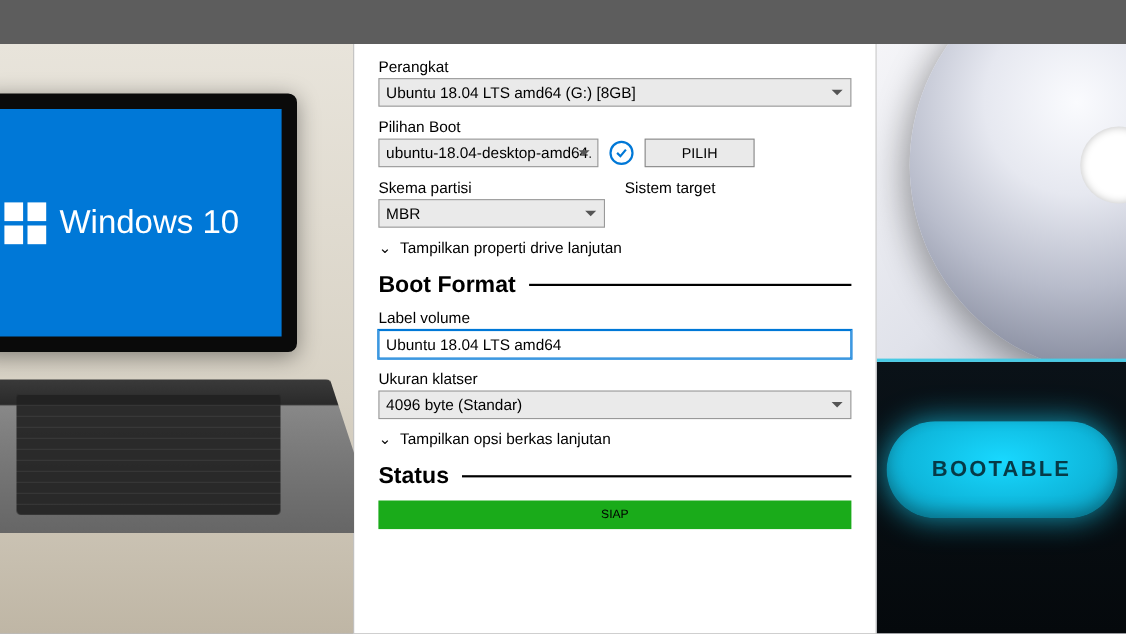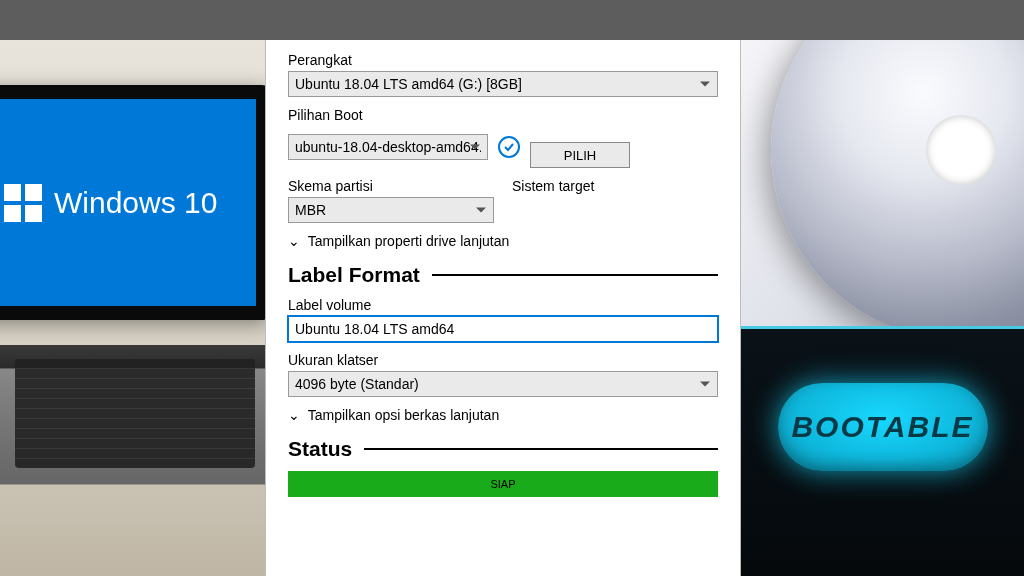--- a/index.html
+++ b/index.html
@@ -3,21 +3,21 @@
 <meta charset="utf-8">
 <style>
   * { box-sizing: border-box; margin: 0; padding: 0; }
   html, body { width: 1024px; height: 576px; font-family: "Segoe UI", Arial, sans-serif; }
   body { background: #5d5d5d; display: flex; flex-direction: column; }
   .topbar { height: 40px; background: #5d5d5d; }
   .main { flex: 1; background: #fff; display: flex; }
   
   
   .left {
-    width: 265px; position: relative; overflow: hidden;
+    width: 321px; position: relative; overflow: hidden;
     background: linear-gradient(to bottom, #e8e4db 0%, #d8d2c5 60%, #bfb6a5 100%);
   }
   .laptop-screen {
     position: absolute; top: 45px; left: -20px; width: 290px; height: 235px;
     background: #0078d7; border: 14px solid #0a0a0a; border-radius: 8px;
     display: flex; align-items: center; justify-content: flex-start;
     padding-left: 10px; box-shadow: 0 4px 20px rgba(0,0,0,0.4);
   }
   .win-logo {
     display: inline-block; width: 38px; height: 38px; margin-right: 12px; position: relative;
@@ -68,21 +68,21 @@
   .row2 > div { flex: 1; }
   .boot-row { display: flex; align-items: center; gap: 10px; }
   .boot-row .select-wrap { flex: 1; max-width: 200px;}
   .check-circle {
     width: 22px; height: 22px; border: 2px solid #0078d7; border-radius: 50%;
     display: flex; align-items: center; justify-content: center; color: #0078d7;
     font-size: 14px; flex-shrink: 0;
   }
   .btn-pilih {
     width: 100px; height: 26px; border: 1px solid #888; background: #eaeaea;
-    font-size: 13px; cursor: pointer; margin-top: 16px;
+    font-size: 13px; cursor: pointer;
   }
   .expand-row {
     display: flex; align-items: center; gap: 8px; margin: 10px 0 14px 0;
     font-size: 14px; cursor: pointer;
   }
   .chev { font-size: 14px; }
   .section-title {
     display: flex; align-items: center; gap: 12px; margin-bottom: 10px;
   }
   .section-title h2 { font-size: 21px; font-weight: 600; }
@@ -115,21 +115,21 @@
     border-top: 3px solid #48cae4;
   }
   .bootable-pill {
     position: absolute; bottom: 105px; left: 50%; transform: translateX(-50%);
     width: 210px; height: 88px; border-radius: 44px;
     background: radial-gradient(ellipse at 50% 40%, #18d8ff 0%, #0fb9de 55%, #0a94b3 100%);
     display: flex; align-items: center; justify-content: center;
     box-shadow: 0 0 28px rgba(24,216,255,0.7), inset 0 -6px 14px rgba(0,0,0,0.3);
   }
   .bootable-pill span {
-    color: #063a47; font-weight: 700; font-size: 30px; letter-spacing: 2px; font-style: italic;
+    color: #063a47; font-weight: 700; font-size: 20px; letter-spacing: 2px;
   }
 </style>
 </head>
 <body>
 
 <div class="topbar"></div>
 <div class="main">
 
   <div class="left">
     <div class="laptop-screen">
@@ -186,21 +186,21 @@
         <span class="label">Sistem target</span>
       </div>
     </div>
 
     <div class="expand-row">
       <span class="chev">⌄</span>
       <span>Tampilkan properti drive lanjutan</span>
     </div>
 
     <div class="section-title">
-      <h2>Label Format</h2>
+      <h2>Boot Format</h2>
       <div class="line"></div>
     </div>
 
     <div class="field">
       <span class="label">Label volume</span>
       <input class="input focused" value="Ubuntu 18.04 LTS amd64" style="">
     </div>
 
     <div class="row2 field">
       <div>

